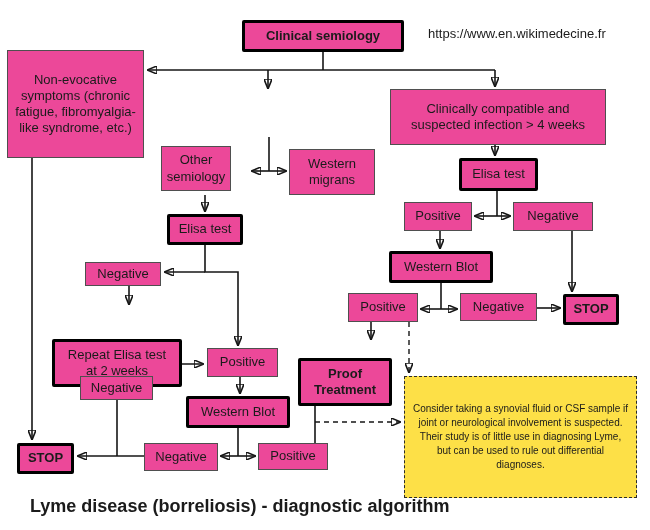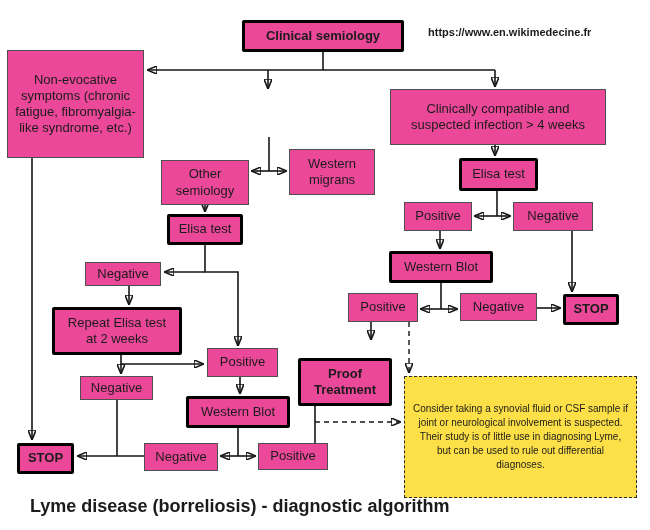--- a/index.html
+++ b/index.html
@@ -7,26 +7,26 @@
        font-family:"Liberation Sans", sans-serif;color:#1b1b1b;}
   .stage{position:absolute;inset:0;width:650px;height:530px;}
   svg.wires{position:absolute;left:0;top:0;width:650px;height:530px;}
   svg.wires path{fill:none;stroke:#161616;stroke-width:1.6px;}
   svg.wires path.dash{stroke-dasharray:5 4;stroke-width:1.4px;}
   .node{position:absolute;box-sizing:border-box;background:#ec4899;
         border:1.5px solid #4f4f4f;display:flex;align-items:center;justify-content:center;
         text-align:center;font-size:13px;line-height:1.25;padding:1px 6px;}
   .node.thick{border:3px solid #000000;border-radius:2px;}
   .node.btext{font-weight:bold;}
-  .node.narrowpad{padding:1px 12px;}
+  .node.narrowpad{padding:1px 12px;margin-top:32px;}
   .dashedbox{position:absolute;box-sizing:border-box;background:#fde047;
         border:1.6px dashed #2b2b2b;display:flex;align-items:center;justify-content:center;
         text-align:center;font-size:10px;line-height:1.42;padding:4px 7px;}
   .freetext{position:absolute;white-space:nowrap;}
-  .url{font-size:11px;font-weight:bold;}
+  .url{font-size:13px;}
   .caption{font-weight:bold;font-size:18px;width:320px;text-align:center;}
 </style>
 </head>
 <body>
 
 <div class="stage">
 
   <svg class="wires" viewBox="0 0 650 530">
     <defs>
       <marker id="ah" viewBox="0 0 10 8" refX="9" refY="4" markerWidth="10" markerHeight="8" markerUnits="userSpaceOnUse" orient="auto-start-reverse">
@@ -71,21 +71,21 @@
 
   <div class="node thick btext" style="left:242px;top:20px;width:162px;height:32px">Clinical semiology</div>
 
   <div class="freetext url" style="left:428px;top:26px">https://www.en.wikimedecine.fr</div>
 
   <div class="node" style="left:7px;top:50px;width:137px;height:108px">Non-evocative symptoms (chronic fatigue, fibromyalgia-like syndrome, etc.)</div>
 
 
   <div class="node" style="left:390px;top:89px;width:216px;height:56px">Clinically compatible and suspected infection &gt; 4 weeks</div>
 
-  <div class="node" style="left:161px;top:160px;width:88px;height:45px">Other semiology</div>
+  <div class="node" style="left:161px;top:146px;width:70px;height:45px">Other semiology</div>
 
   <div class="node" style="left:289px;top:149px;width:86px;height:46px">Western migrans</div>
 
   <div class="node thick" style="left:167px;top:214px;width:76px;height:31px">Elisa test</div>
 
   <div class="node" style="left:85px;top:262px;width:76px;height:24px">Negative</div>
 
   <div class="node thick narrowpad" style="left:52px;top:307px;width:130px;height:48px">Repeat Elisa test at 2 weeks</div>
 
   <div class="node" style="left:207px;top:348px;width:71px;height:29px">Positive</div>

